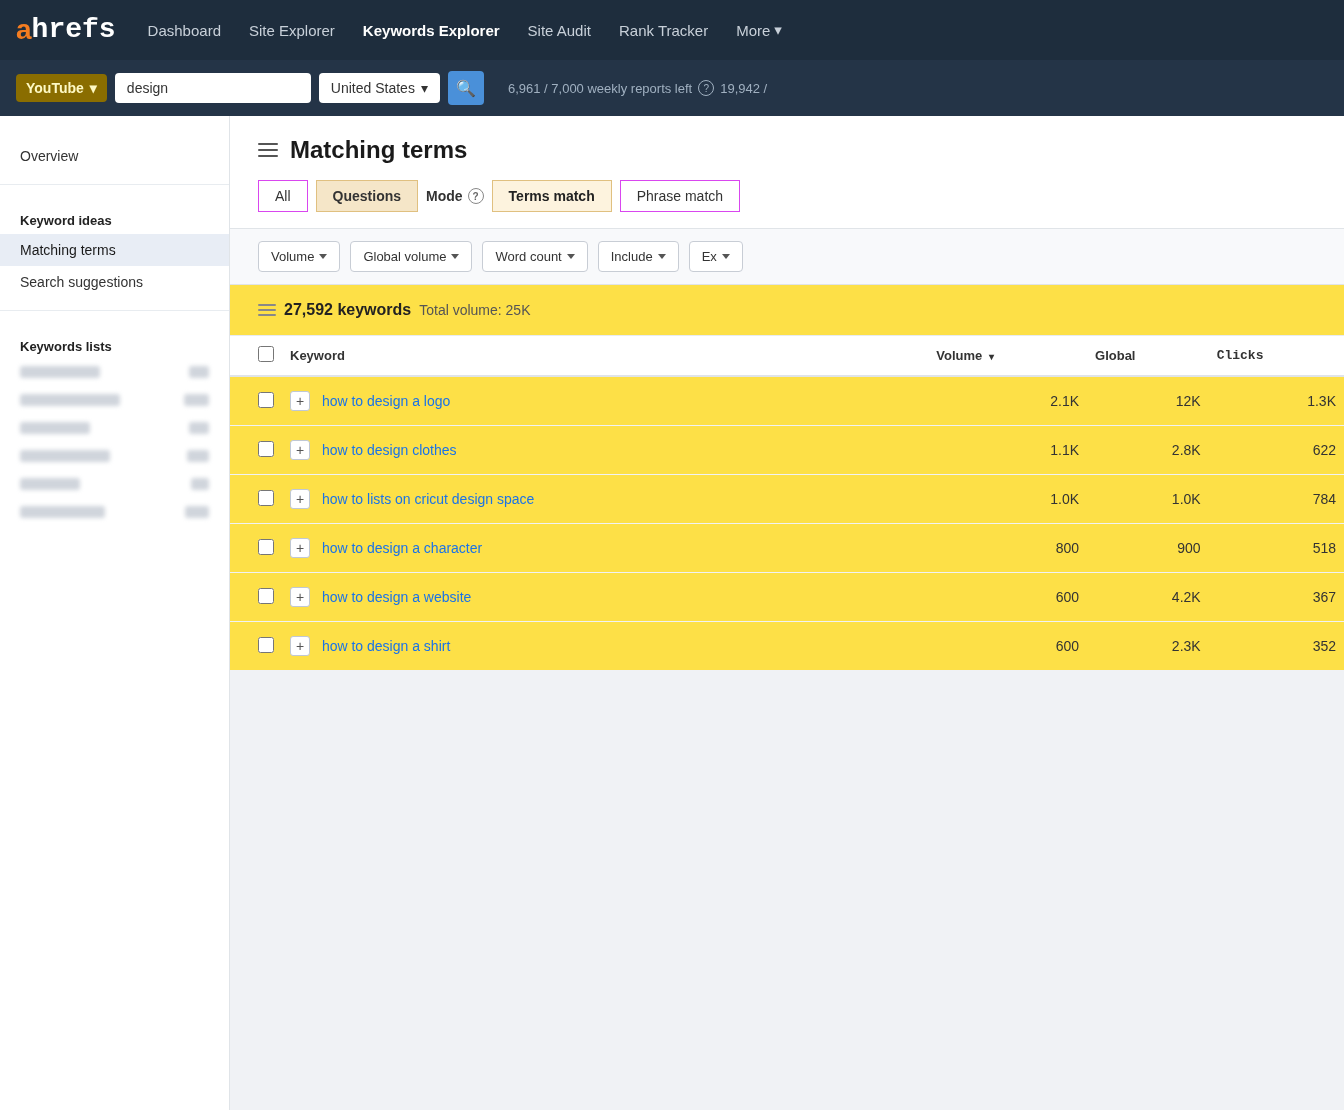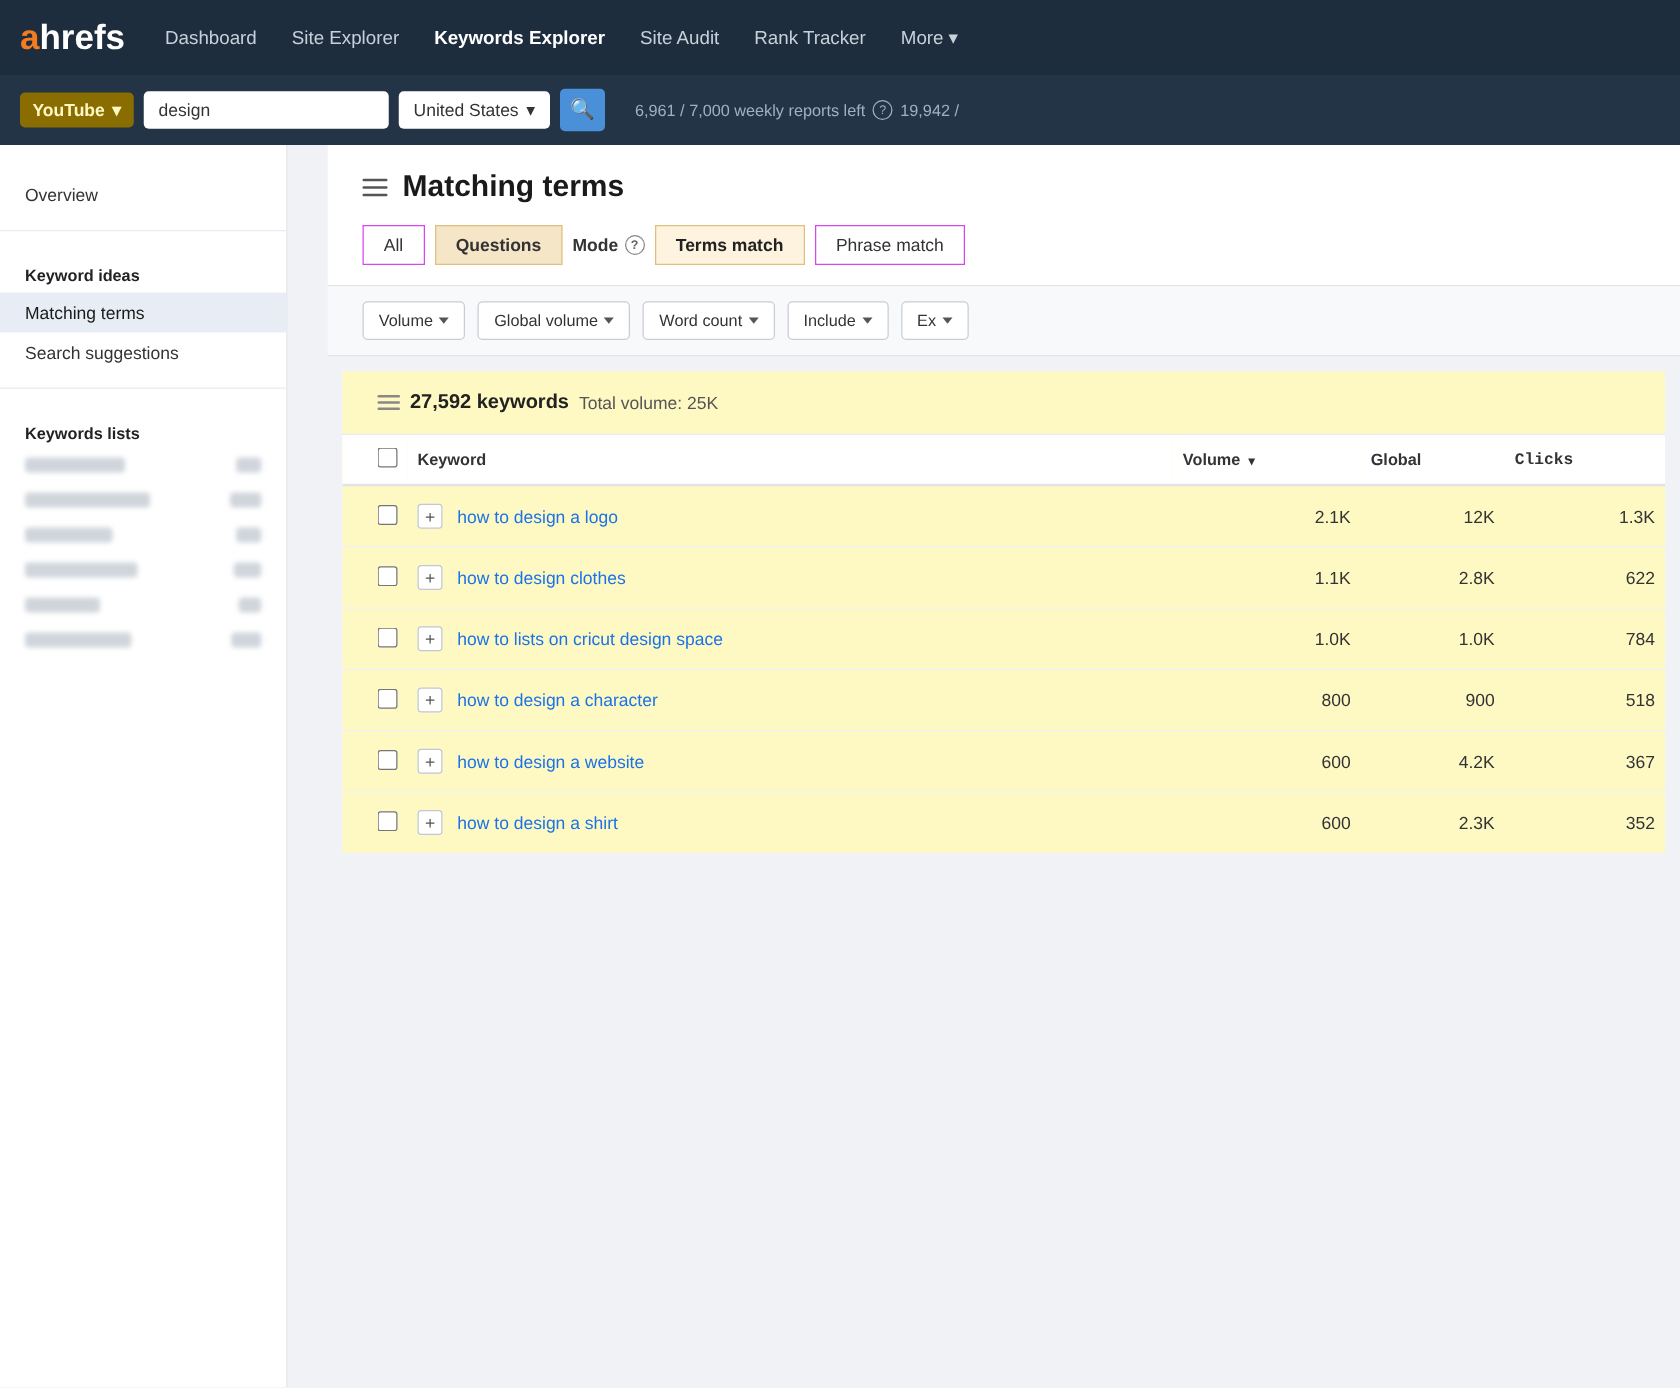--- a/index.html
+++ b/index.html
@@ -23,20 +23,21 @@
       color: #f47c20;
       font-size: 28px;
       font-weight: 900;
       line-height: 1;
     }
     .logo-hrefs {
       color: #fff;
       font-size: 28px;
       font-weight: 900;
       line-height: 1;
+      font-family: Liberation Mono, monospace;
     }
     .nav-link {
       color: #c8d0d9;
       text-decoration: none;
       padding: 8px 12px;
       font-size: 15px;
       border-radius: 4px;
       cursor: pointer;
       white-space: nowrap;
     }
@@ -125,21 +126,20 @@
       justify-content: center;
       font-size: 10px;
       color: #a0b0c0;
       cursor: pointer;
     }
 
     
     .app-layout {
       display: flex;
       min-height: calc(1110px - 116px);
-      gap: 32px;
     }
 
     
     .sidebar {
       width: 230px;
       background: #fff;
       border-right: 1px solid #e0e4e8;
       padding: 24px 0;
       flex-shrink: 0;
     }
@@ -286,22 +286,22 @@
       display: inline-block;
       width: 0;
       height: 0;
       border-left: 4px solid transparent;
       border-right: 4px solid transparent;
       border-top: 5px solid #555;
     }
 
     
     .table-section {
-      background: #fef9c3;
-      margin: 12px;
+      background: #fde047;
+      margin: 0;
     }
     .table-summary-row {
       padding: 16px 28px;
       display: flex;
       align-items: center;
       gap: 8px;
       border-bottom: 1px solid #e8ecf0;
     }
     .drag-icon {
       display: flex;

